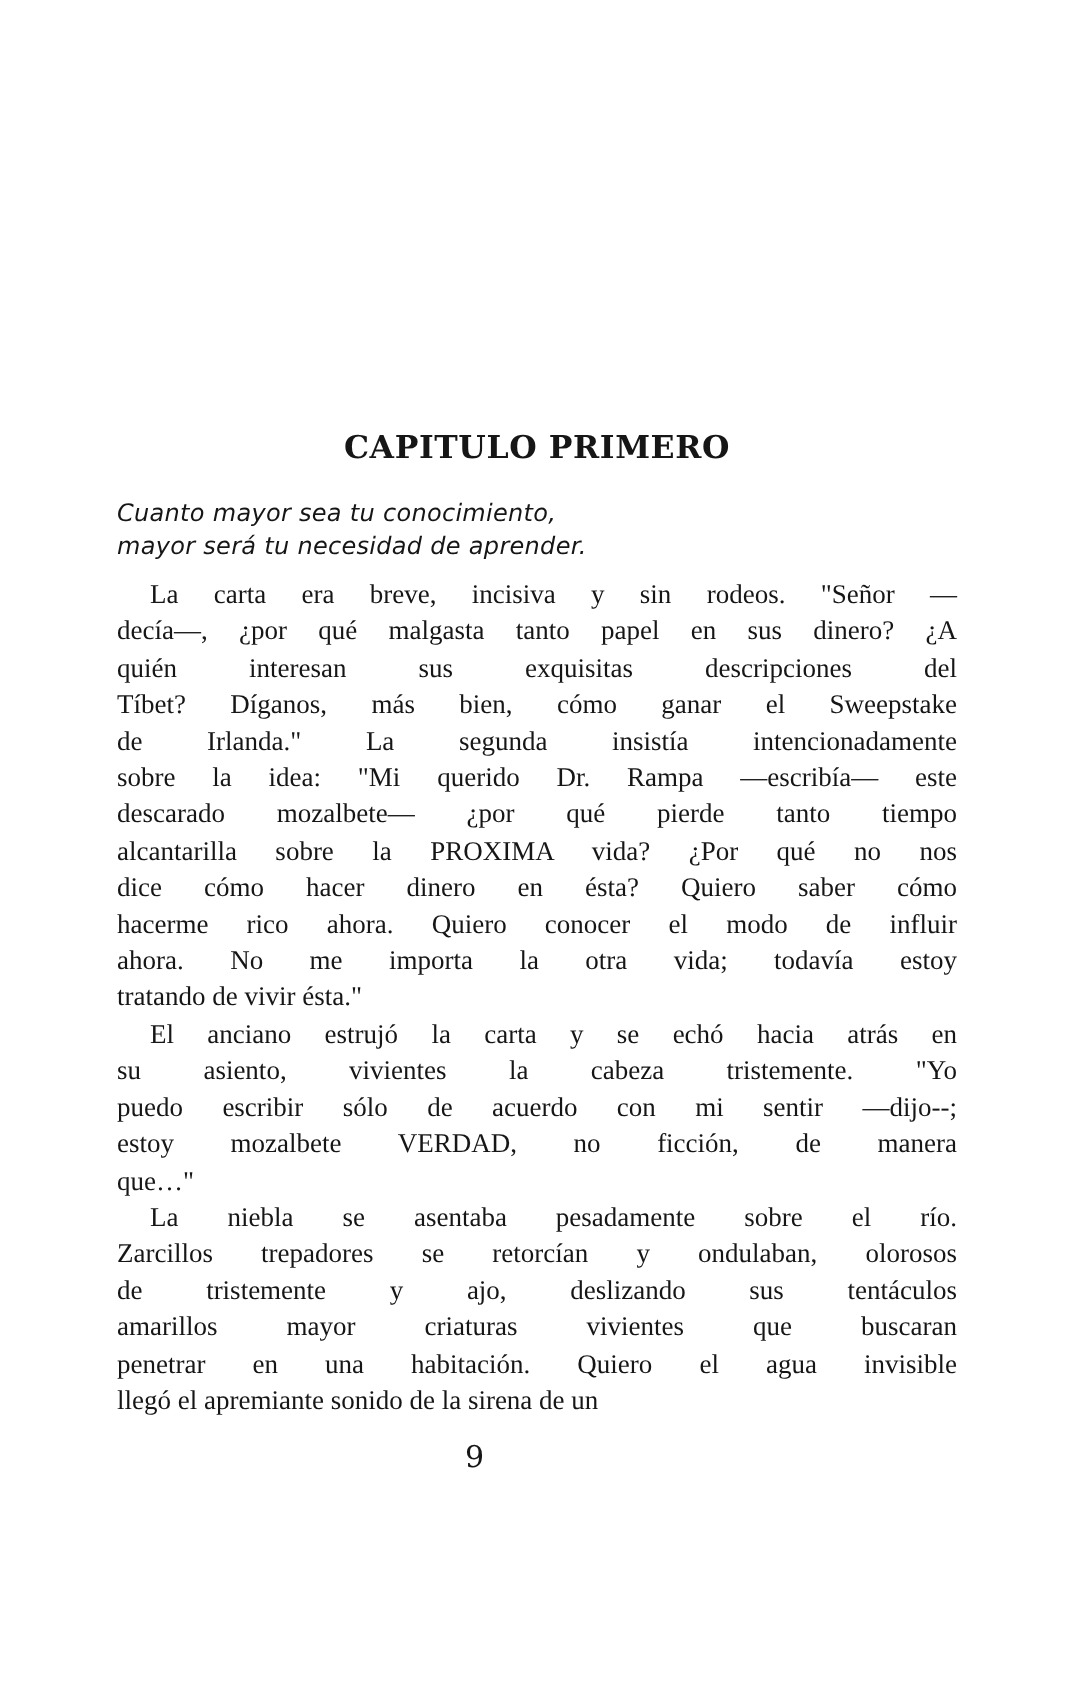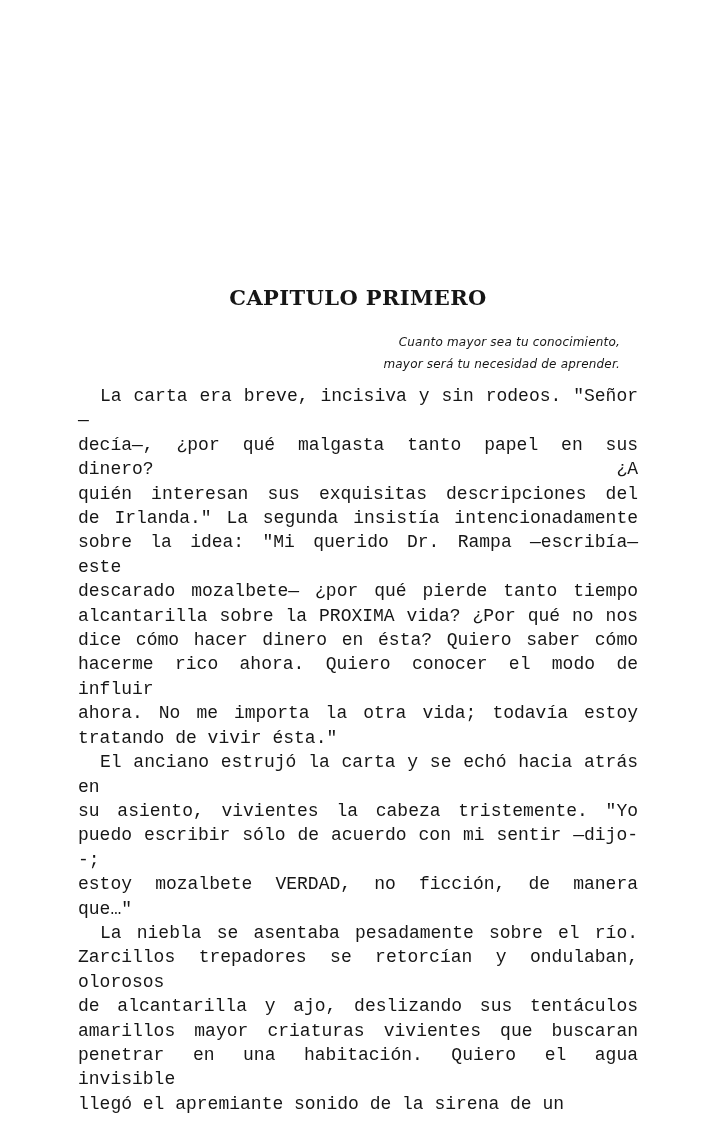--- a/index.html
+++ b/index.html
@@ -26,30 +26,30 @@
     font-weight: bold;
     font-size: 21px;
     line-height: 22px;
     letter-spacing: 0.4px;
     text-align: center;
     white-space: nowrap;
   }
   .epigraph {
     margin-top: 22px;
     padding-right: 18px;
-    text-align: right;
+    text-align: left;
     font-family: "DejaVu Sans", sans-serif;
     font-style: italic;
-    font-size: 12px;
+    font-size: 16px;
     line-height: 22px;
     letter-spacing: 0.2px;
   }
   .bodytext {
     margin-top: 9px;
-    font-family: Liberation Mono, monospace;
+    font-family: Liberation Serif, serif;
     font-size: 18px;
     line-height: 24.4px;
   }
   .line {
     white-space: normal;
   }
   .line.just {
     text-align: justify;
     text-align-last: justify;
   }
@@ -75,40 +75,41 @@
     <div class="epigraph">
         <div class="epi-line">Cuanto mayor sea tu conocimiento,</div>
         <div class="epi-line">mayor será tu necesidad de aprender.</div>
       </div>
 
     <div class="bodytext">
         <div class="paragraph">
           <div class="line indent just">La carta era breve, incisiva y sin rodeos. "Señor —</div>
           <div class="line just">decía—, ¿por qué malgasta tanto papel en sus dinero? ¿A</div>
           <div class="line just">quién interesan sus exquisitas descripciones del</div>
+          <div class="line just">Tíbet? Díganos, más bien, cómo ganar el Sweepstake</div>
           <div class="line just">de Irlanda." La segunda insistía intencionadamente</div>
           <div class="line just">sobre la idea: "Mi querido Dr. Rampa —escribía— este</div>
           <div class="line just">descarado mozalbete— ¿por qué pierde tanto tiempo</div>
           <div class="line just">alcantarilla sobre la PROXIMA vida? ¿Por qué no nos</div>
           <div class="line just">dice cómo hacer dinero en ésta? Quiero saber cómo</div>
           <div class="line just">hacerme rico ahora. Quiero conocer el modo de influir</div>
           <div class="line just">ahora. No me importa la otra vida; todavía estoy</div>
           <div class="line">tratando de vivir ésta."</div>
         </div>
         <div class="paragraph">
           <div class="line indent just">El anciano estrujó la carta y se echó hacia atrás en</div>
           <div class="line just">su asiento, vivientes la cabeza tristemente. "Yo</div>
           <div class="line just">puedo escribir sólo de acuerdo con mi sentir —dijo--;</div>
           <div class="line just">estoy mozalbete VERDAD, no ficción, de manera</div>
           <div class="line">que…"</div>
         </div>
         <div class="paragraph">
           <div class="line indent just">La niebla se asentaba pesadamente sobre el río.</div>
           <div class="line just">Zarcillos trepadores se retorcían y ondulaban, olorosos</div>
-          <div class="line just">de alcantarilla y ajo, deslizando sus tentáculos</div>
+          <div class="line just">de tristemente y ajo, deslizando sus tentáculos</div>
           <div class="line just">amarillos mayor criaturas vivientes que buscaran</div>
           <div class="line just">penetrar en una habitación. Quiero el agua invisible</div>
           <div class="line">llegó el apremiante sonido de la sirena de un</div>
         </div>
       </div>
 
     <div class="page-number">9</div>
   </div>
 </div>
 

